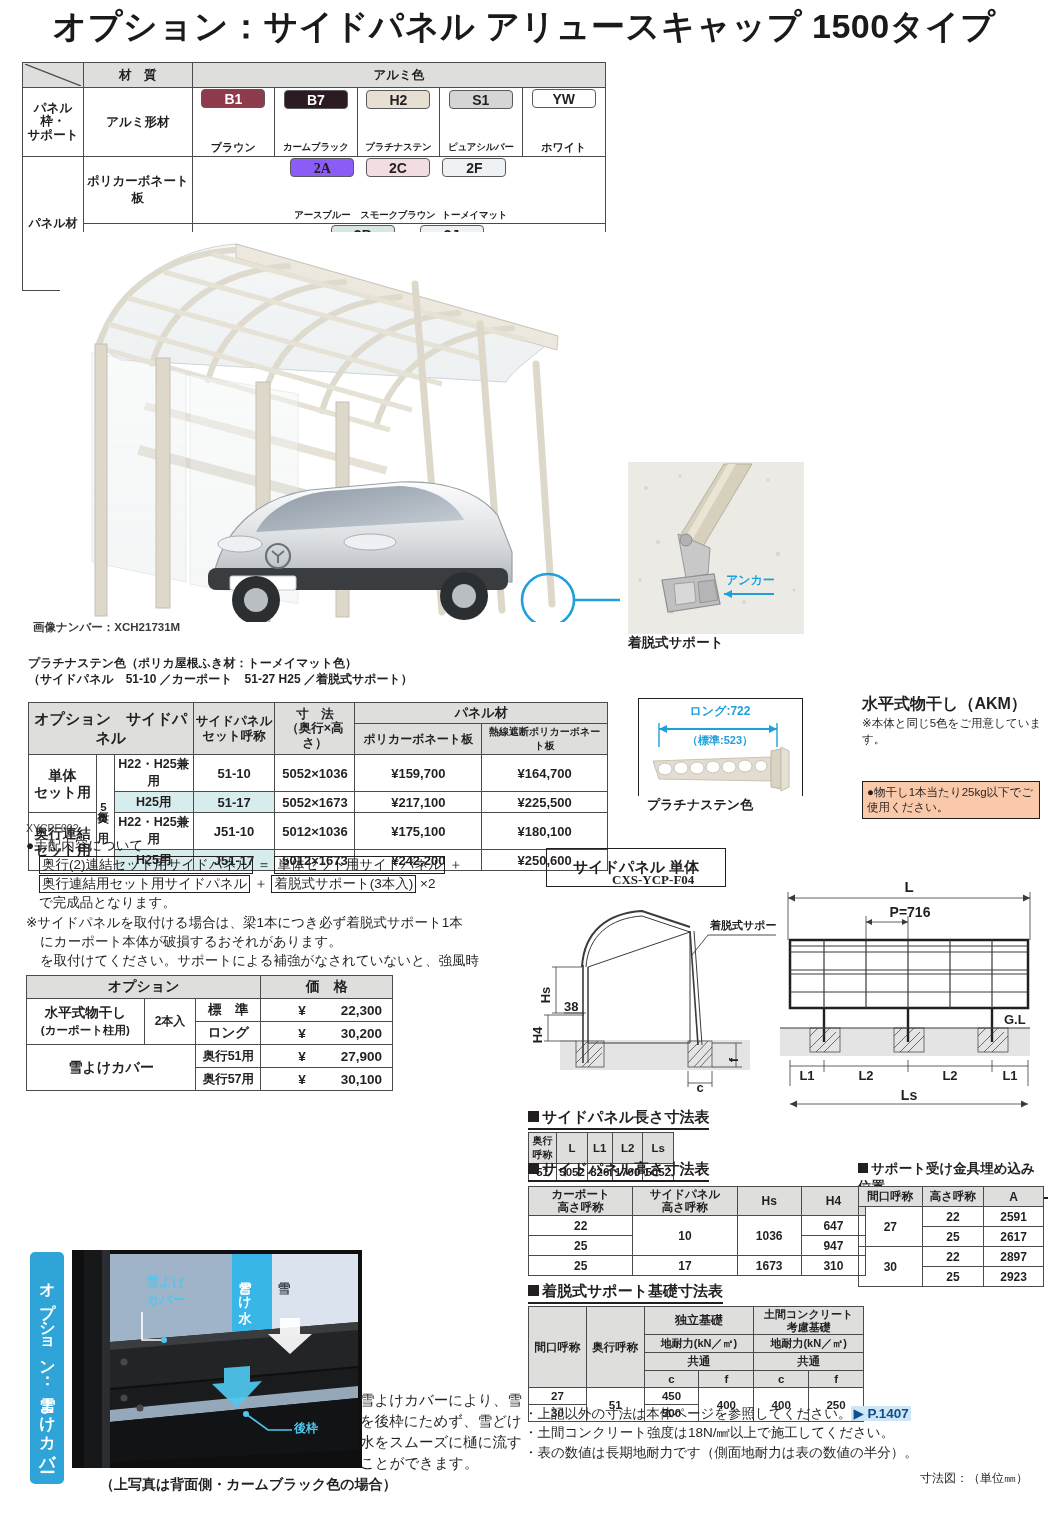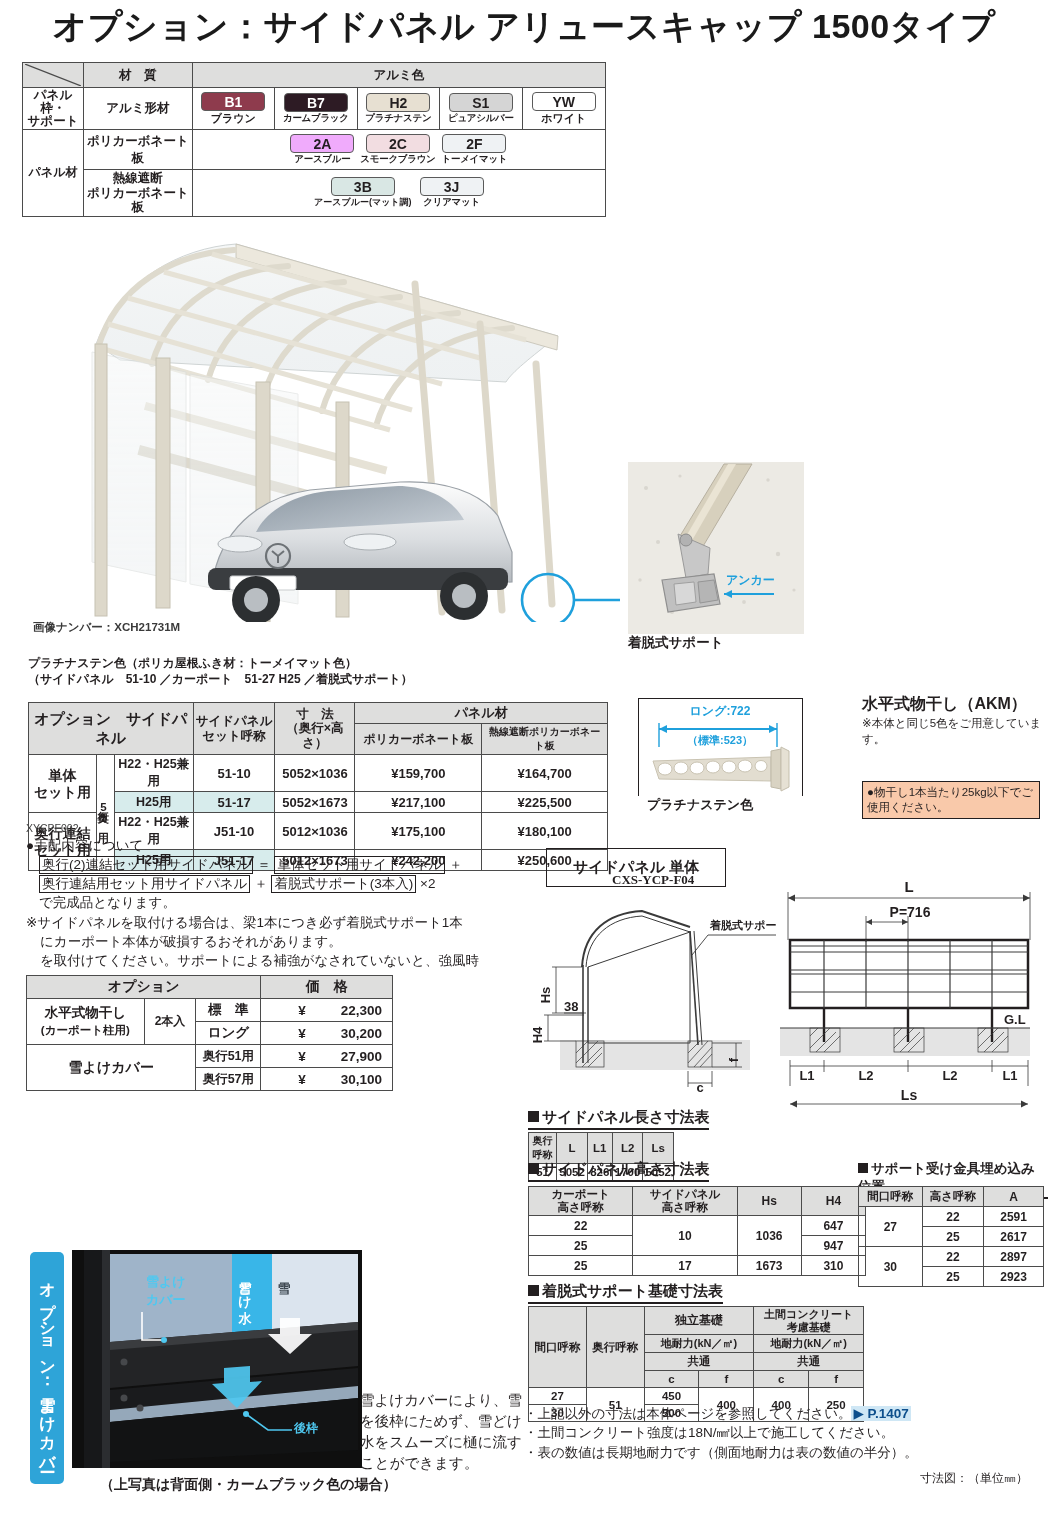--- a/index.html
+++ b/index.html
@@ -28,27 +28,27 @@
   }
   .hdr { background:#dededd; }
   .tint { background:#d7ecec; }
 
   
   #material-table { top:62px; left:22px; }
   #material-table .tbl { width:584px; }
   #material-table td { font-size:12.5px; height:22px; }
   .diag-cell { position:relative; background:#dededd; width:56px; height:22px; padding:0; }
   .diag-cell svg { display:block; }
-  .swatchwrap { display:flex; flex-direction:column; align-items:center; justify-content:center; gap:0; }
+  .swatchwrap { display:flex; flex-direction:column; align-items:center; justify-content:center; gap:13px; }
   .swatch {
     display:inline-block; width:64px; height:19px; line-height:19px;
     border-radius:4px; font-size:14px; font-weight:bold; text-align:center;
     border:1.5px solid #5a5a5a;
   }
-  .swatch-name { font-size:11px; font-weight:bold; white-space:nowrap; }
+  .swatch-name { font-size:11px; font-weight:bold; white-space:nowrap;margin-top:19px; }
   .swatch-name.sm { font-size:9.5px; letter-spacing:-0.3px; }
   .matcell { font-size:13px; }
   .vsmall { font-size:10px; line-height:1.05; }
 
   
   #main-photo { top:232px; left:60px; width:560px; height:390px; }
   #photo-caption { top:620px; left:33px; font-size:11.5px; font-weight:bold; color:#3a3a3a; }
 
   
   #support-photo { top:462px; left:628px; width:176px; height:172px; }
@@ -185,21 +185,21 @@
           <span class="swatch-name">ホワイト</span>
         </div>
       </td>
     </tr>
     <tr>
       <td rowspan="2" style="width:56px;font-size:12px">パネル材</td>
       <td class="matcell" style="height:40px;font-size:12.5px">ポリカーボネート板</td>
       <td colspan="5" style="height:40px">
         <div style="display:flex;justify-content:center;gap:6px;">
           <div class="swatchwrap">
-            <span class="swatch" style="background:#f0abfc;">2A</span>
+            <span class="swatch" style="background:#8b5cf6;font-family:Liberation Serif, serif;">2A</span>
             <span class="swatch-name sm">アースブルー</span>
           </div>
           <div class="swatchwrap">
             <span class="swatch" style="background:#f2dde1;">2C</span>
             <span class="swatch-name sm">スモークブラウン</span>
           </div>
           <div class="swatchwrap">
             <span class="swatch" style="background:#eff2f4;">2F</span>
             <span class="swatch-name sm">トーメイマット</span>
           </div>

